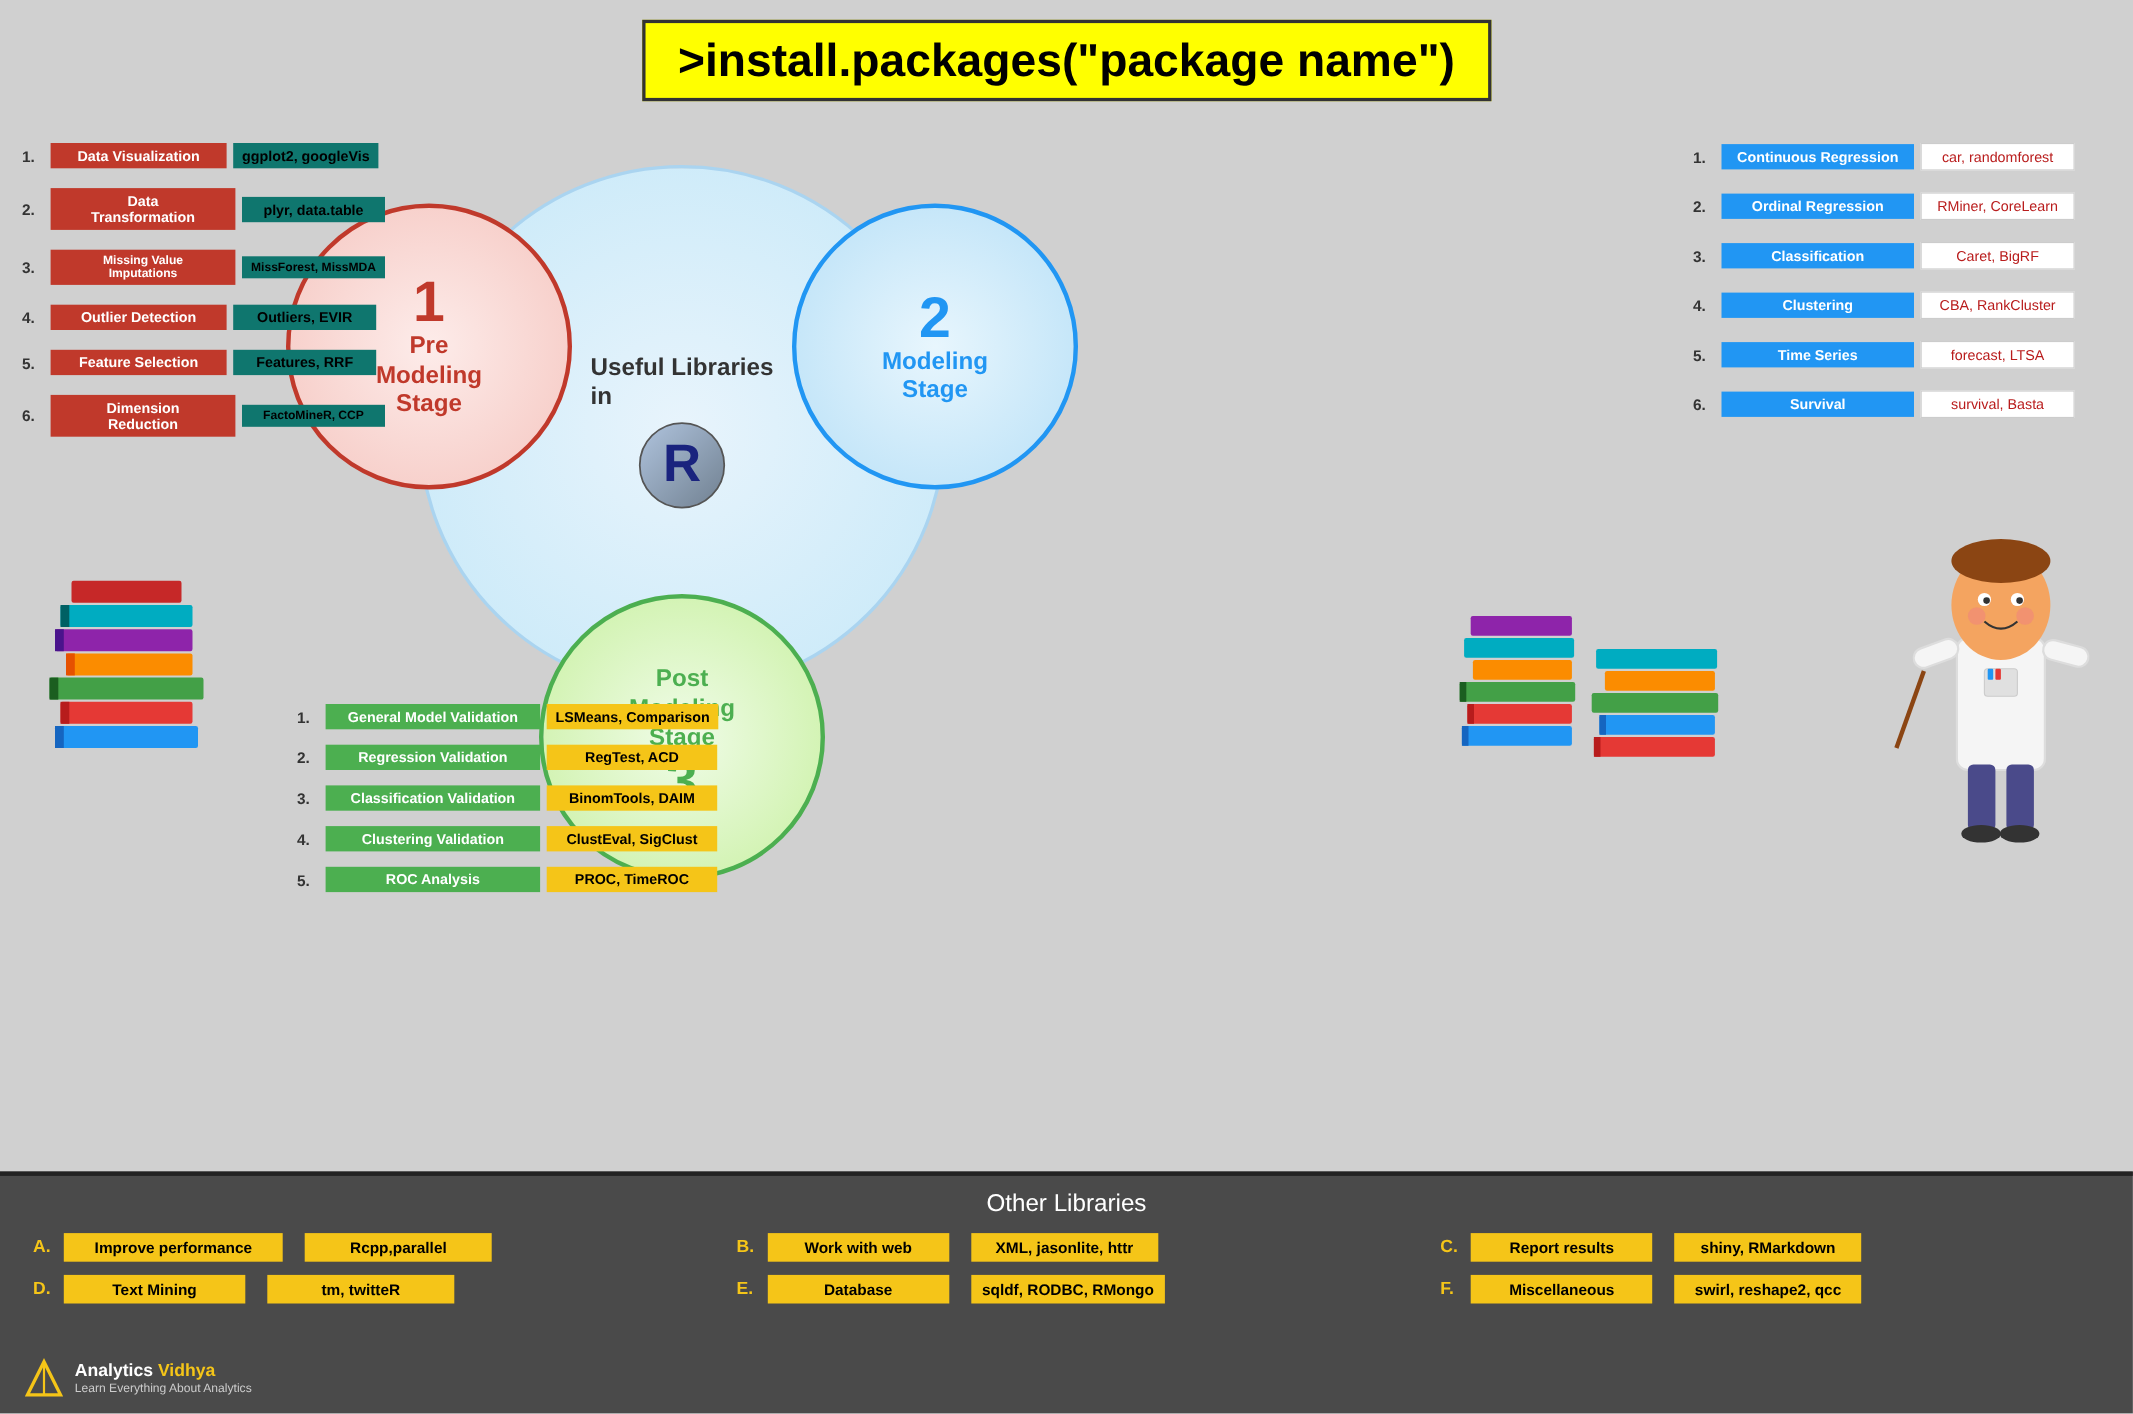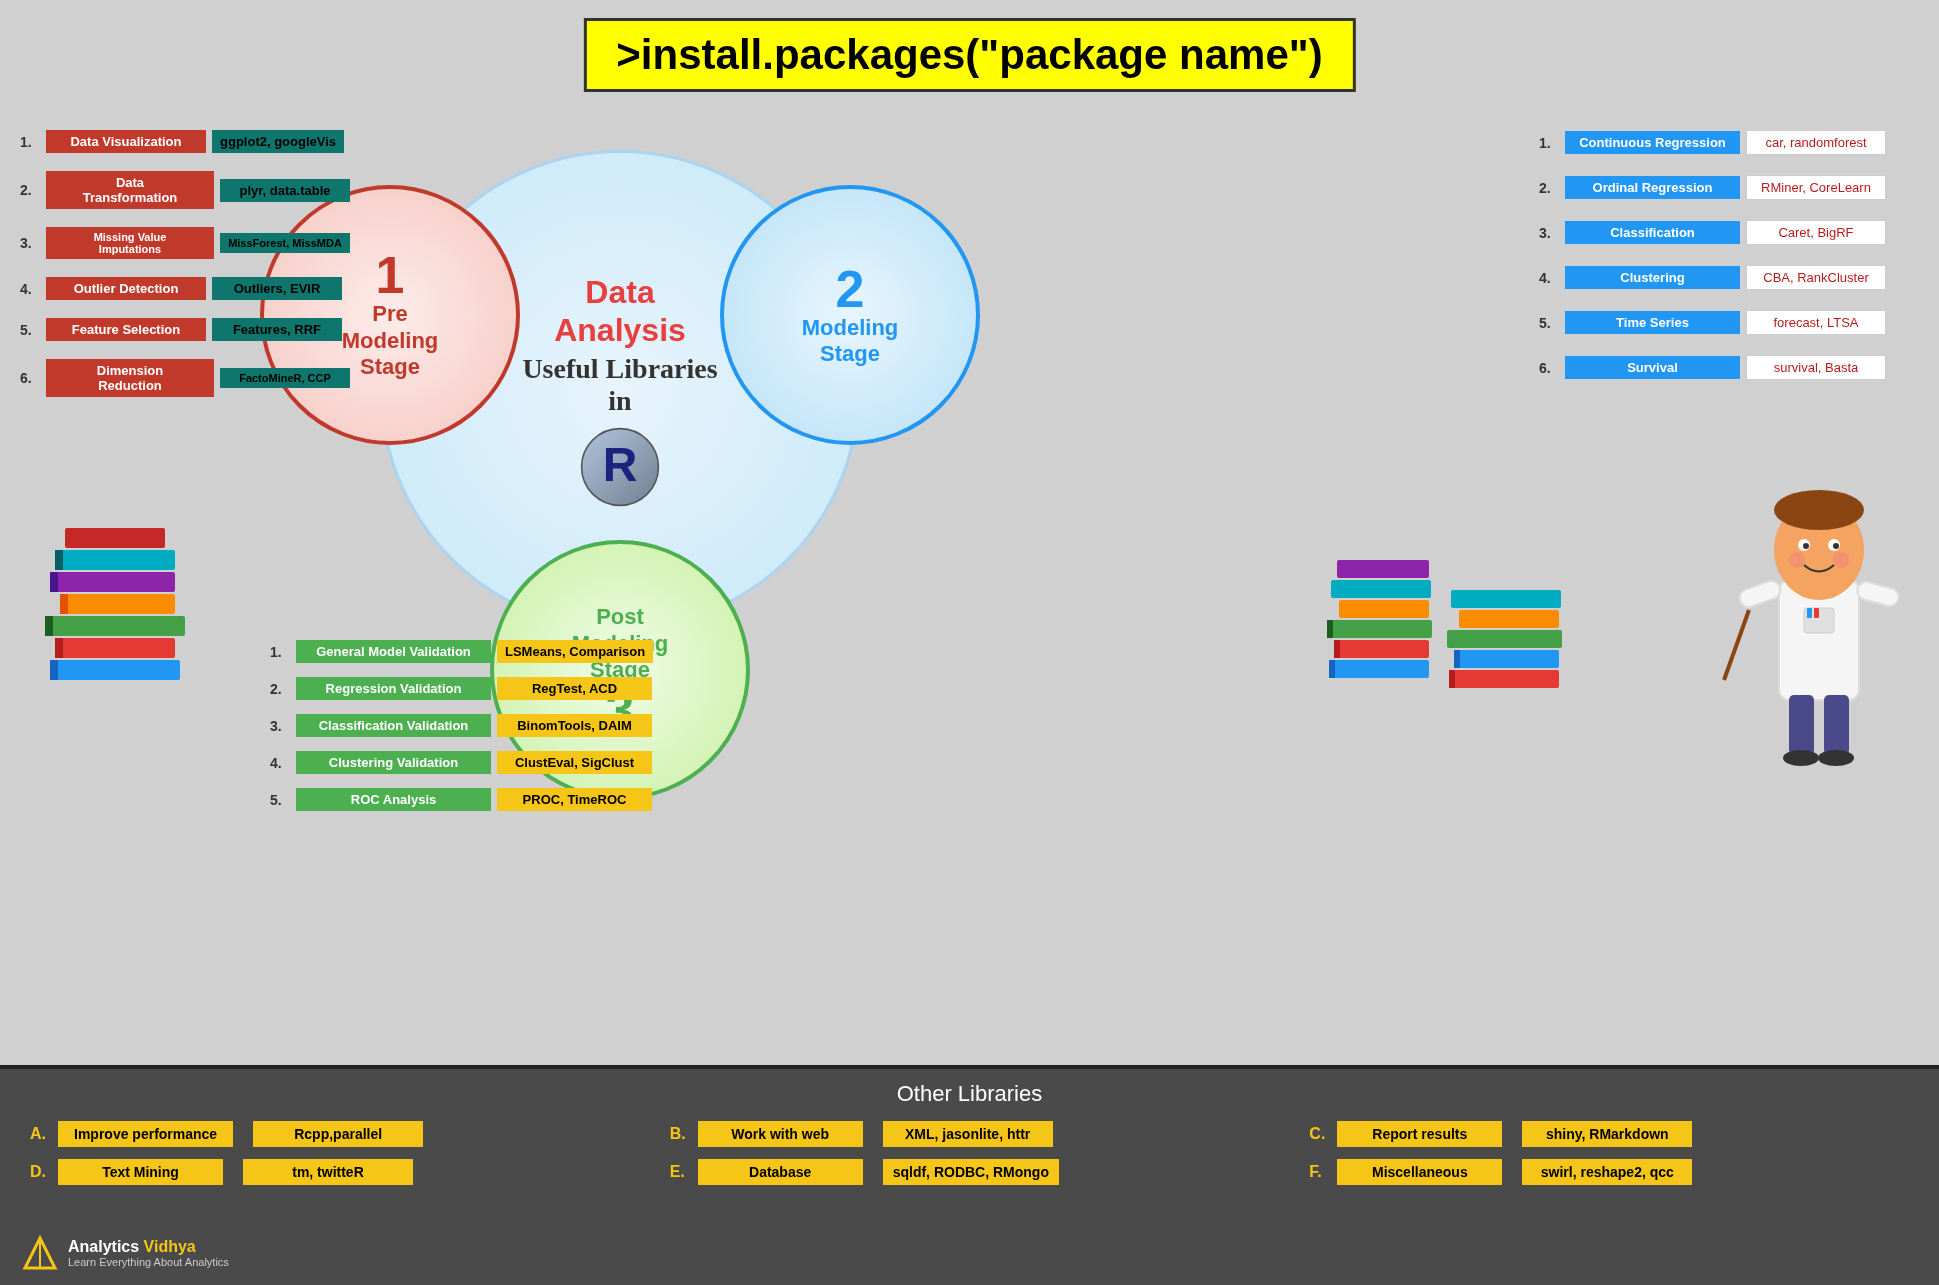--- a/index.html
+++ b/index.html
@@ -56,26 +56,25 @@
     }
 
     .center-circle-title1 {
       font-size: 32px;
       font-weight: bold;
       color: #e84040;
       line-height: 1.2;
       text-align: center;
     }
     .center-circle-title2 {
-      font-size: 28px;
+      font-size: 22px;
       font-weight: bold;
       color: #333;
-      text-align: center;
+      text-align: left;
       margin-top: 4px;
-      font-family: Liberation Serif, serif;
     }
 
     
     .r-logo {
       width: 80px;
       height: 80px;
       margin-top: 10px;
     }
 
     
@@ -328,21 +327,21 @@
       color: #f5c518;
       font-size: 16px;
       font-weight: bold;
       min-width: 22px;
     }
     .footer-label-yellow {
       background: #f5c518;
       color: #000;
       font-size: 14px;
       font-weight: bold;
-      padding: 5px 16px;
+      padding: 5px 28px;
       min-width: 165px;
       text-align: center;
     }
     .footer-value-yellow {
       background: #f5c518;
       color: #000;
       font-size: 14px;
       font-weight: bold;
       padding: 5px 10px;
       min-width: 170px;
@@ -376,21 +375,20 @@
     }
   </style>
 </head>
 <body>
 
 <div class="header-bar">&gt;install.packages("package name")</div>
 
 <div class="center-area" style="left:620px; top:100px; width:700px; height:680px;">
 
   <div class="center-circle">
-    <div class="center-circle-title1">Data<br>Analysis</div>
     <div class="center-circle-title2">Useful Libraries<br>in</div>
 
     <svg class="r-logo" viewBox="0 0 100 100" xmlns="http://www.w3.org/2000/svg">
       <defs>
         <linearGradient id="rGrad" x1="0%" y1="0%" x2="100%" y2="100%">
           <stop offset="0%" style="stop-color:#b0c4de;stop-opacity:1"></stop>
           <stop offset="100%" style="stop-color:#708090;stop-opacity:1"></stop>
         </linearGradient>
       </defs>
       <circle cx="50" cy="50" r="48" fill="url(#rGrad)" stroke="#555" stroke-width="2"></circle>

